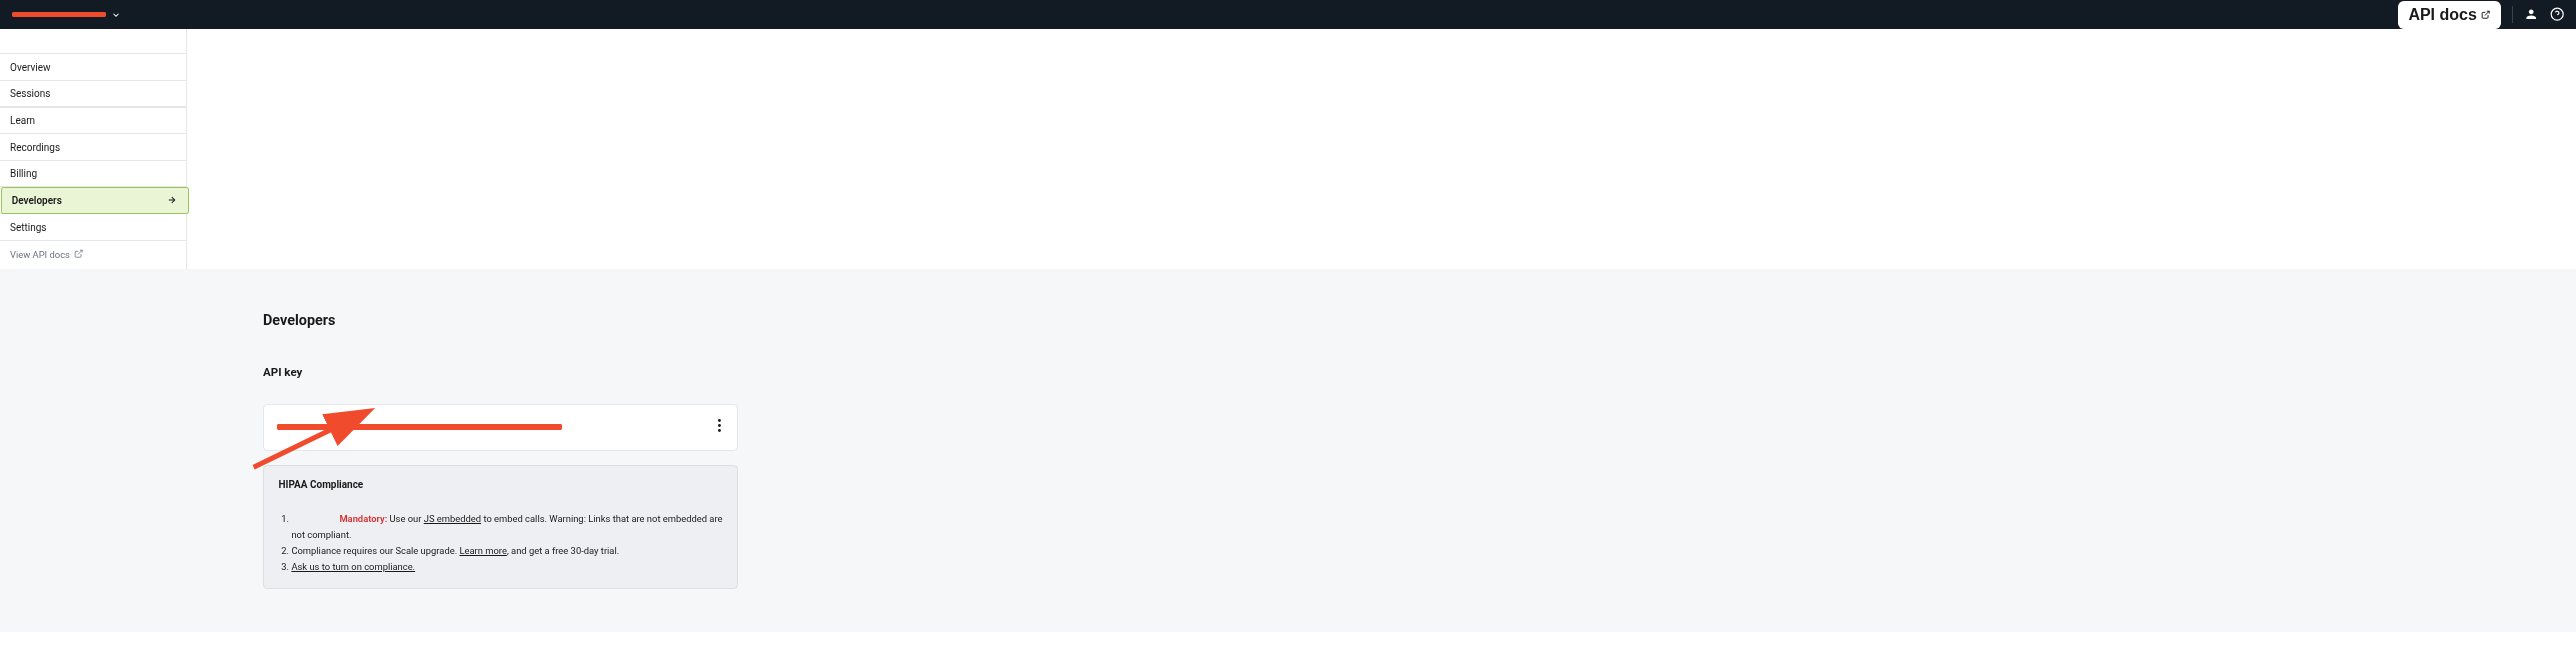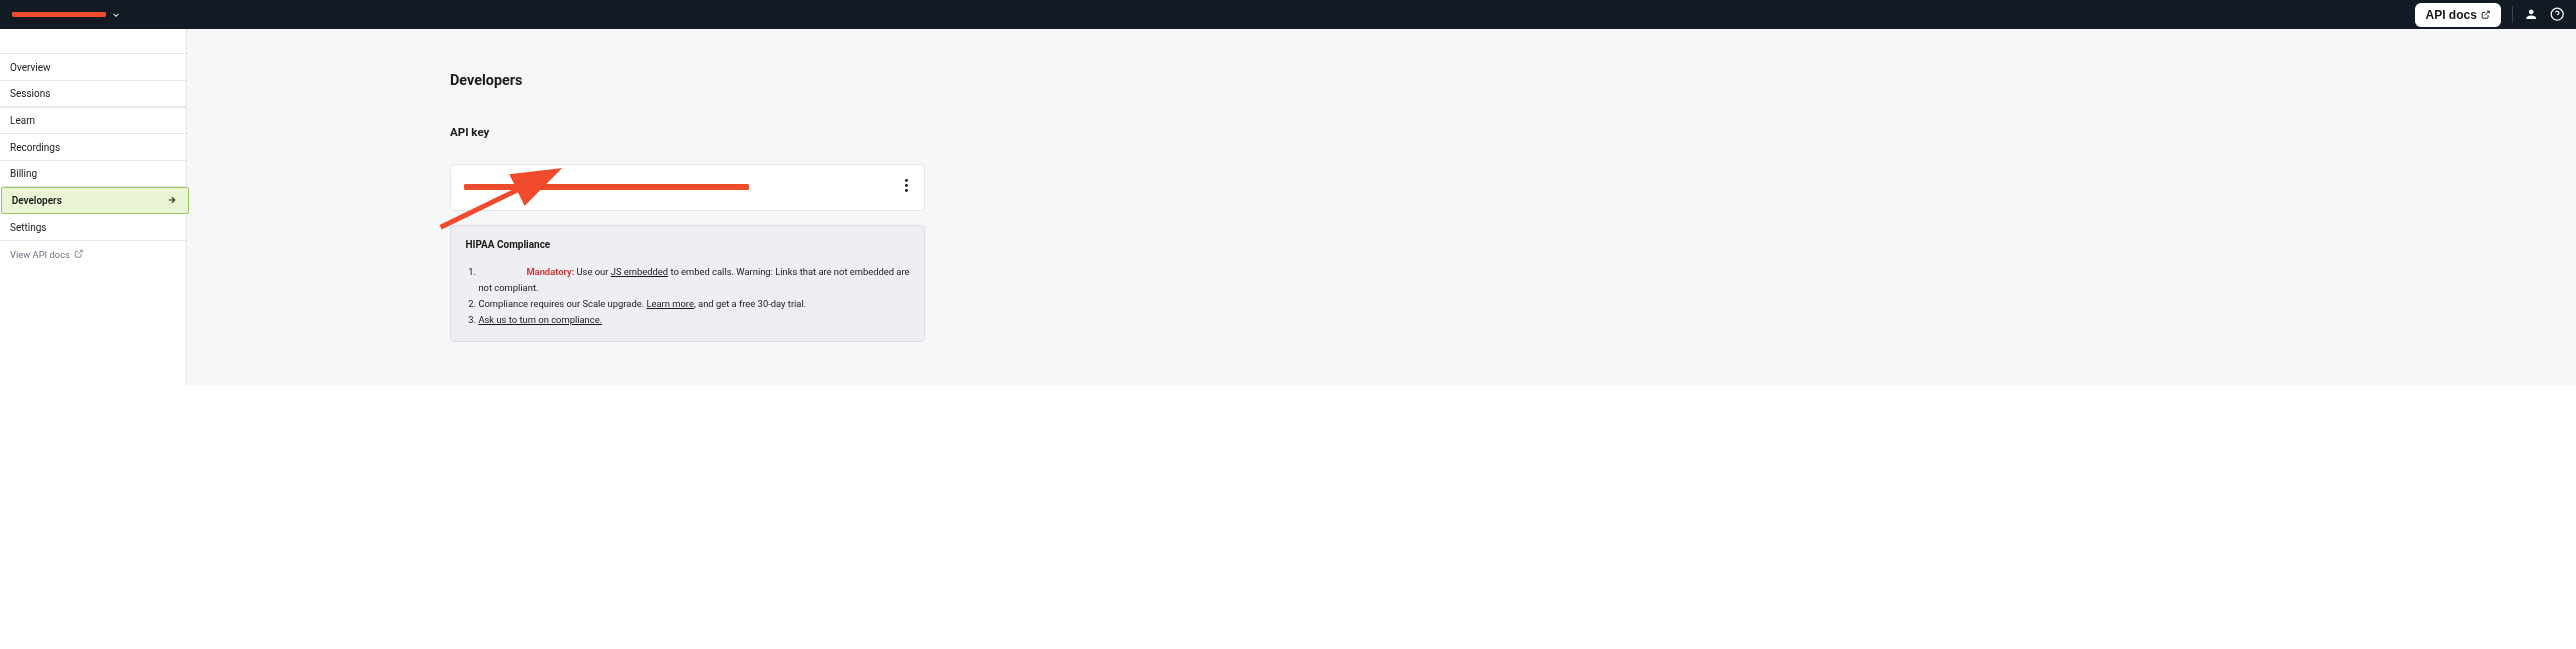--- a/index.html
+++ b/index.html
@@ -36,40 +36,41 @@
       display: flex;
       align-items: center;
       gap: 11.5px;
     }
     .api-docs-btn {
       background: #fff;
       color: #1a1a1a;
       border: none;
       border-radius: 5.8px;
       padding: 5px 10px;
-      font-size: 12px;
+      font-size: 16px;
       font-weight: 600;
       display: flex;
       align-items: center;
       gap: 4.3px;
       cursor: pointer;
     }
     .topbar-icon {
       color: #fff;
       width: 14.4px;
       height: 14.4px;
       cursor: pointer;
     }
     .topbar-divider {
       width: 0.7px;
       height: 17.3px;
       background: #3a4450;
     }
     .layout {
       display: flex;
+      flex-direction: column;
     }
     .sidebar {
       width: 187px;
       border-right: 0.7px solid #e4e6ea;
       padding-top: 25px;
     }
     .sidebar-item {
       padding: 7.2px 10px;
       font-size: 10px;
       border-top: 0.7px solid #e4e6ea;
@@ -142,21 +143,21 @@
     }
     .compliance-box {
       background: #eeeff2;
       border: 0.7px solid #dcdee3;
       border-radius: 4.3px;
       padding: 13px 14.4px;
     }
     .compliance-title {
       font-size: 10px;
       font-weight: 700;
-      margin-bottom: 14px;
+      margin-bottom: 21px;
     }
     .compliance-list {
       list-style: decimal;
       padding-left: 13px;
       font-size: 9.4px;
       line-height: 1.7;
     }
     .mandatory {
       color: #d32f2f;
       font-weight: 600;

